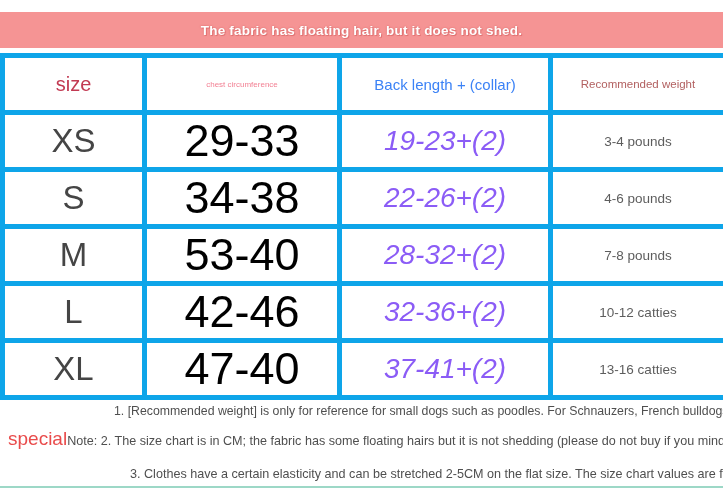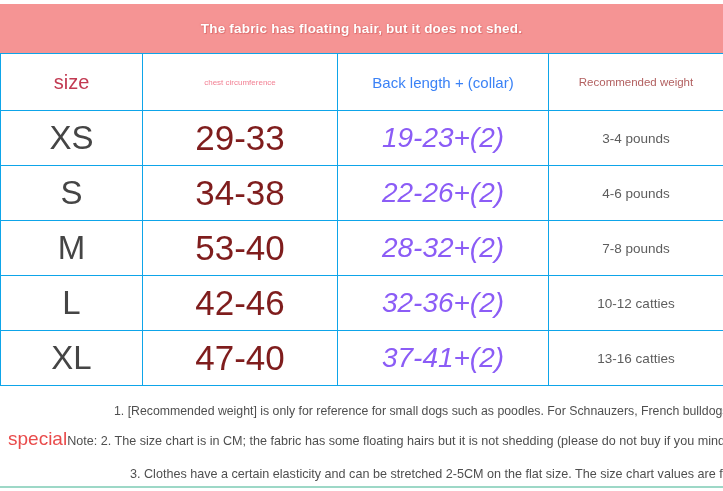--- a/index.html
+++ b/index.html
@@ -8,23 +8,23 @@
     width: 723px;
     height: 491px;
     background: #ffffff;
     font-family: "Liberation Sans", sans-serif;
     overflow: hidden;
   }
 
   
   .banner {
     position: absolute;
-    top: 4px; left: 0;
+    top: 12px; left: 0;
     width: 723px;
-    height: 49px;
+    height: 36px;
     background: #f59494;
     display: flex;
     align-items: center;
     justify-content: center;
   }
   .banner-text {
     color: #ffffff;
     font-size: 13.5px;
     font-weight: bold;
     letter-spacing: 0.2px;
@@ -34,37 +34,37 @@
   
   table.size-chart {
     position: absolute;
     top: 53px;
     left: 0;
     width: 723px;
     border-collapse: collapse;
     table-layout: fixed;
   }
   table.size-chart td, table.size-chart th {
-    border: 1px solid #0ea5e9;
+    border: 5px solid #0ea5e9;
     text-align: center;
     vertical-align: middle;
     padding: 0;
     background: #ffffff;
     font-weight: normal;
   }
   tr.header-row { height: 57px; }
   tr.data-row { height: 55px; }
 
   .hdr-size    { color: #c23a52; font-size: 20px; }
   .hdr-chest   { color: #f27f92; font-size: 8px;  }
   .hdr-back    { color: #3b82f6; font-size: 15px; }
   .hdr-weight  { color: #b26060; font-size: 11.5px; }
 
   .cell-size   { color: #454545; font-size: 33px; margin-top: 35px; }
-  .cell-chest  { color: #7f1d1d; font-size: 35px; }
+  .cell-chest  { color: #000000; font-size: 45px; }
   .cell-back   { color: #8b5cf6; font-size: 28px; font-style: italic; }
   .cell-weight { color: #5d5d5d; font-size: 13.5px; border-radius: 6px; }
 
   
   .note-line1 {
     position: absolute;
     top: 404px; left: 114px;
     font-size: 12.3px;
     color: #4f4f4f;
     white-space: nowrap;

